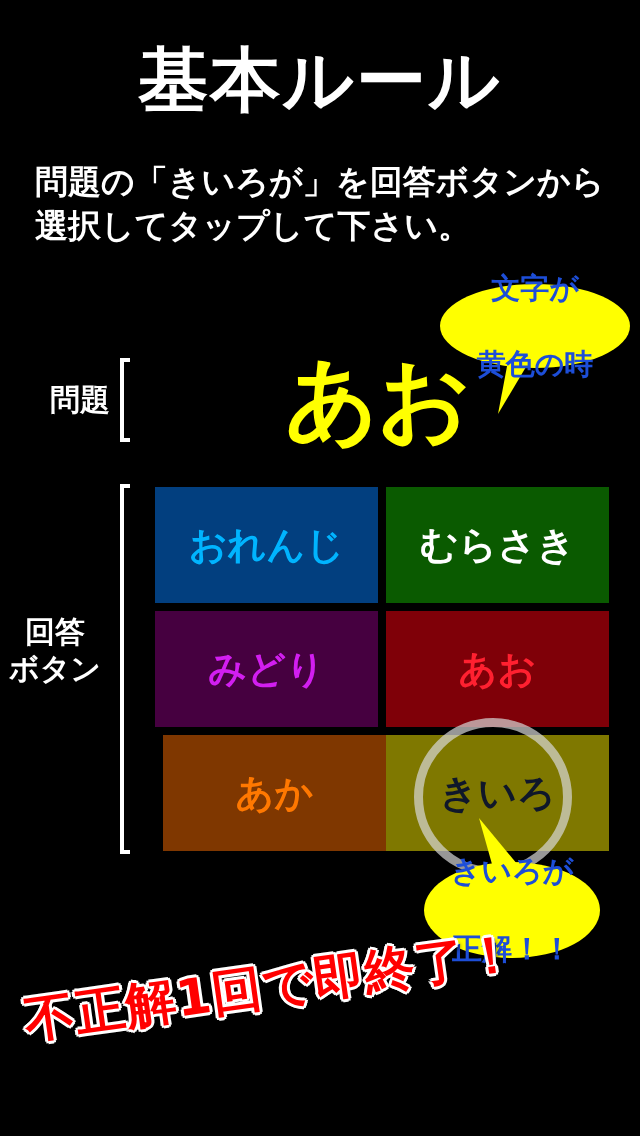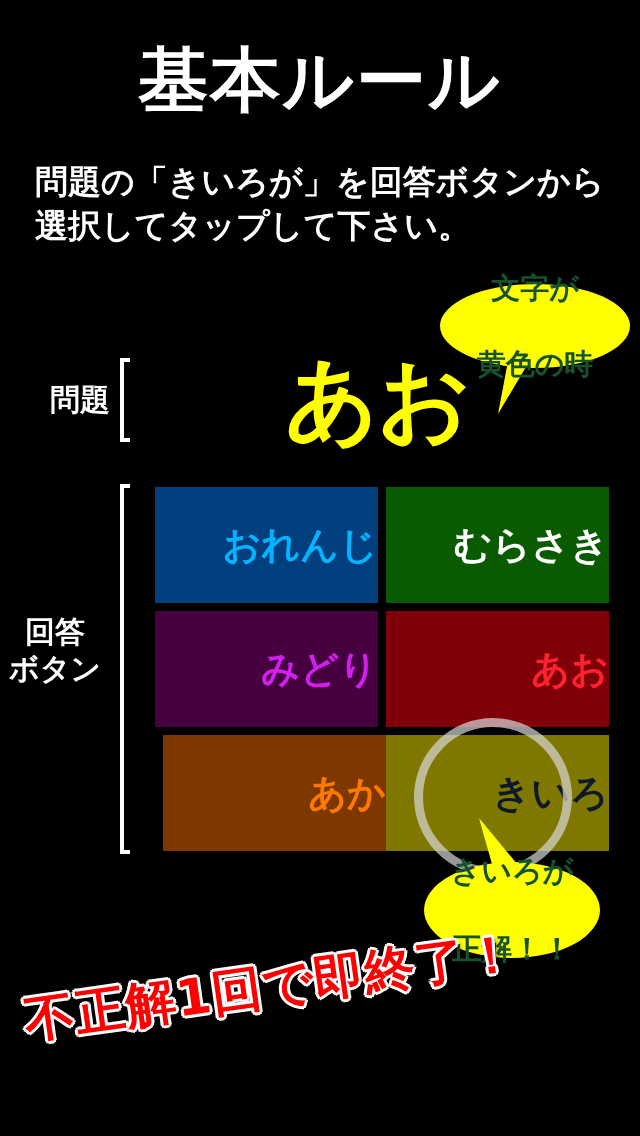--- a/index.html
+++ b/index.html
@@ -20,28 +20,28 @@
     font-size: 30px; font-weight: bold; line-height: 36px; text-align: right; font-family: Liberation Serif, serif;
   }
   .bracket {
     border: 4px solid #fff; border-right: none; width: 10px; box-sizing: border-box;
   }
   .question {
     left: 285px; top: 345px; font-size: 92px; font-weight: bold; line-height: 110px;
     letter-spacing: -2px;
   }
   .bubble {
-    background: #ffff00; color: #14532d; border-radius: 50%;
+    background: #ffff00; color: #1d4ed8; border-radius: 50%;
     display: flex; flex-direction: column; align-items: center; justify-content: center;
     font-weight: bold; text-align: center; gap: 44px;
   }
   .grid { left: 155px; top: 487px; width: 453px; height: 365px; }
   .ans-btn {
     position: absolute; width: 223px; height: 116px;
-    display: flex; align-items: center; justify-content: flex-end;
+    display: flex; align-items: center; justify-content: center;
     font-size: 38px; font-weight: bold; cursor: pointer;
   }
   .ring {
     border: 9px solid rgba(215,215,215,0.70); border-radius: 50%; box-sizing: border-box;
     pointer-events: none;
   }
   .warn {
     left: 25px; top: 988px; font-size: 50px; font-weight: bold; color: #ff0000;
     transform: rotate(-8deg); transform-origin: left center; white-space: nowrap;
     text-shadow:

